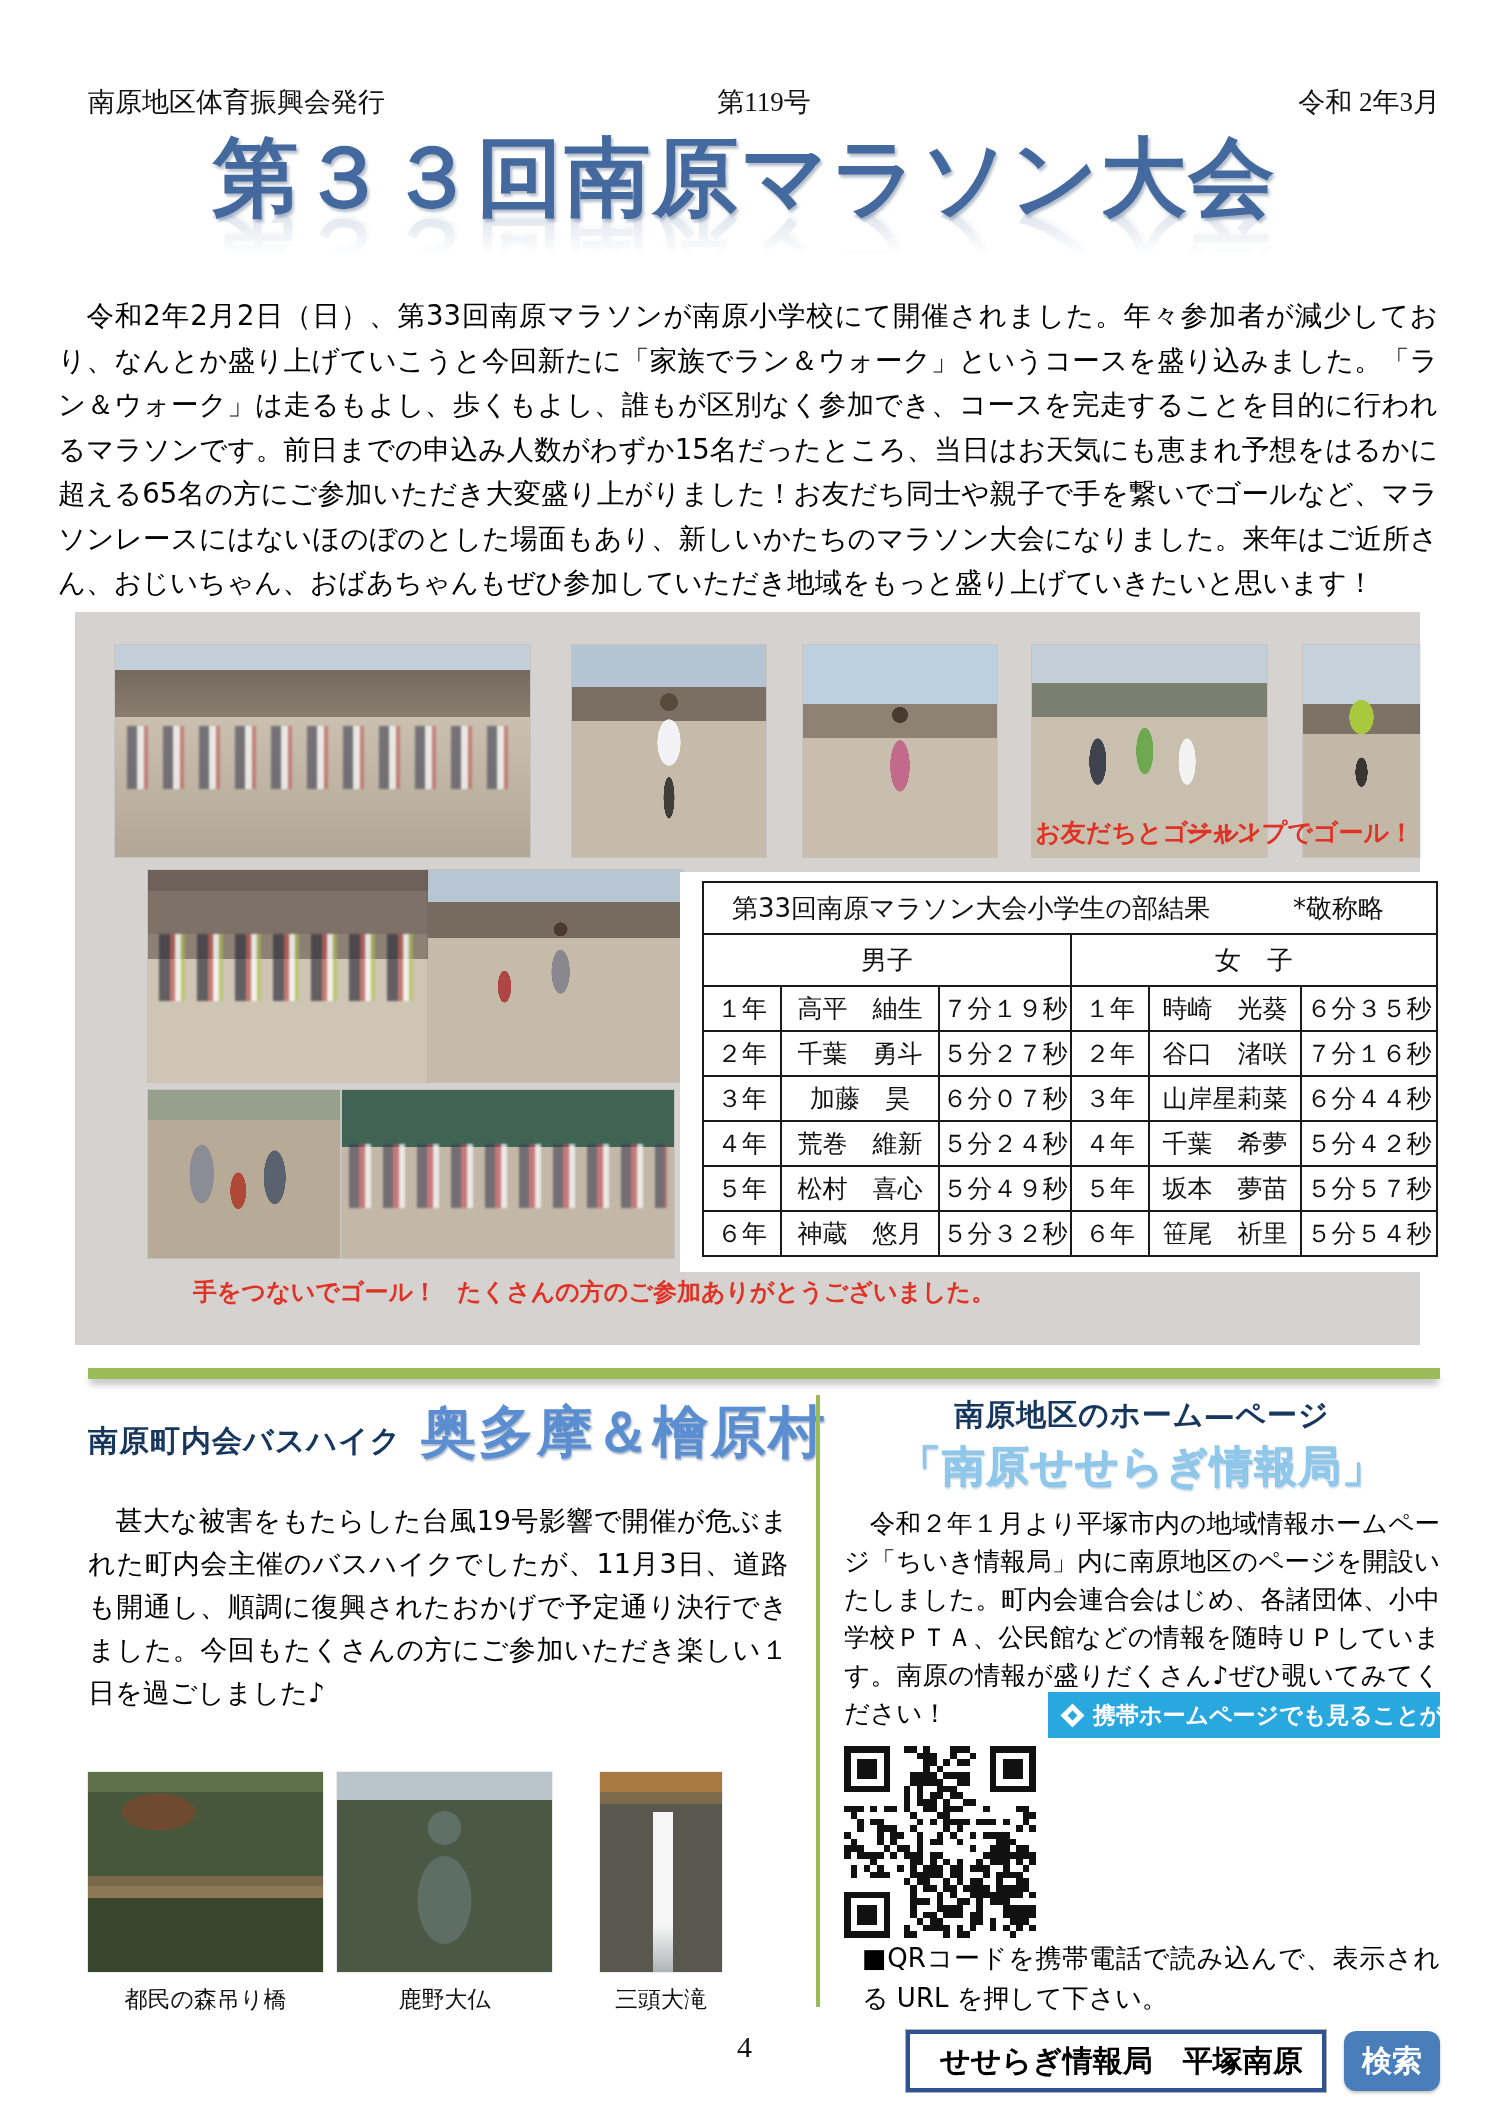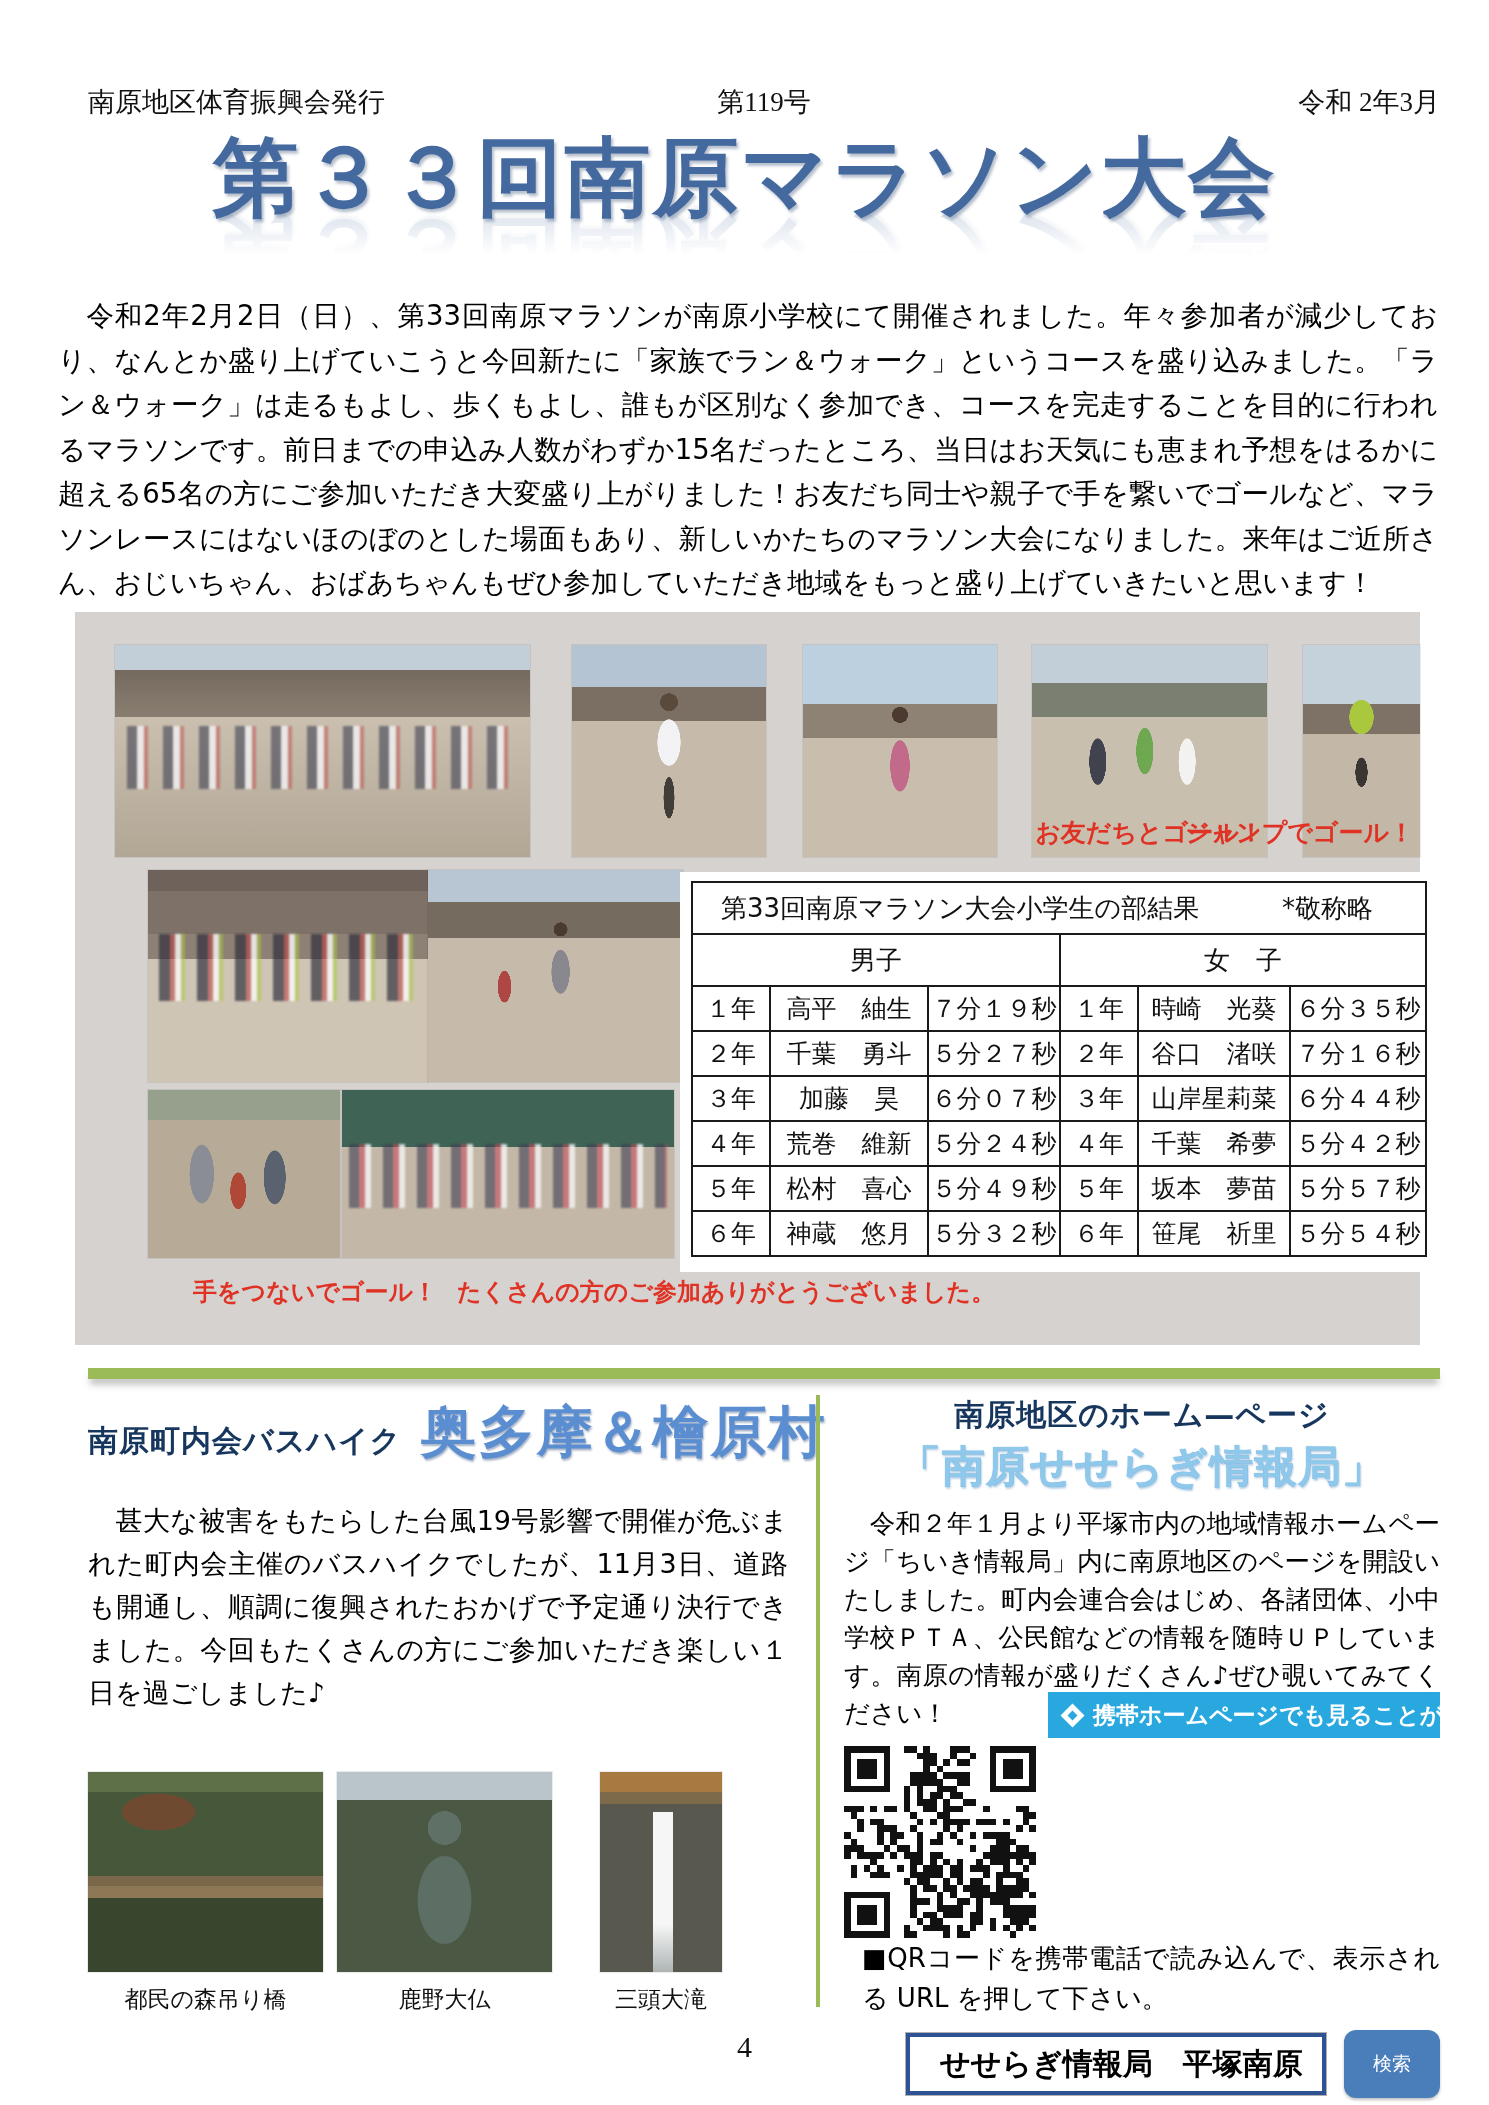--- a/index.html
+++ b/index.html
@@ -109,21 +109,21 @@
       radial-gradient(ellipse 18px 44px at 66% 52%, #5a6270 0 60%, transparent 62%),
       linear-gradient(180deg,#97a08d 0 18%,#b7aa97 18% 100%);}
   .ph-kids { left:267px; top:478px; width:332px; height:168px;
     background:linear-gradient(180deg,#3f6456 0 34%,#c3b8a7 34% 100%);}
   .ph-kids::before { content:""; position:absolute; left:2%; right:2%; top:32%; height:38%;
     background:repeating-linear-gradient(90deg, rgba(60,60,80,.6) 0 10px, rgba(200,70,90,.55) 10px 16px, rgba(245,245,245,.8) 16px 22px, transparent 22px 34px);
     filter:blur(1px);}
 
   .results-panel {
     position:absolute; left:605px; top:260px; right:-2px; height:400px;
-    background:#ffffff; padding:9px 11px;
+    background:#ffffff; padding:9px 22px;
   }
   table.results { border-collapse:collapse; width:100%; table-layout:fixed; }
   table.results td {
     border:2px solid #1a1a1a; text-align:center;
     font-size:25px; color:#111; padding:0;
   }
   table.results .t-title td { height:52px; font-size:26px; }
   .t-title-flex { display:flex; justify-content:space-between; padding:0 52px 0 28px; align-items:center; }
   table.results .t-gender td { height:52px; font-size:26px; }
   table.results .t-row td { height:45px; }
@@ -194,22 +194,22 @@
   .qr-box { width:192px; height:192px; flex:none; background:#fff; }
   .qr-box svg { width:100%; height:100%; display:block; }
   .qr-notes { margin-left:18px; font-size:26px; line-height:40px; text-align:justify; }
   .search-row { display:flex; margin-top:12px; margin-left:62px; align-items:center; }
   .search-box {
     width:420px; height:62px; border:4px solid #2e5395; outline:1px solid #b0b0b0; background:#fff;
     display:flex; align-items:center; padding-left:30px;
     font-size:30px; font-weight:bold; color:#000; white-space:nowrap;
   }
   .search-button {
-    width:96px; height:68px; margin-left:18px; background:#4a7ebb; border-radius:12px;
-    color:#fff; font-size:19px; font-weight:normal;
+    width:96px; height:60px; margin-left:18px; background:#4a7ebb; border-radius:12px;
+    color:#fff; font-size:30px; font-weight:bold;
     display:flex; align-items:center; justify-content:center;
     box-shadow:0 2px 3px rgba(0,0,0,.25); cursor:pointer;
   }
   .click-note { width:420px; margin-left:92px; margin-top:10px; text-align:center;
     font-size:25px; color:#222; letter-spacing:2px; }
 
   .page-number {
     position:absolute; top:2030px; left:0; width:100%; text-align:center;
     font-family:"Liberation Serif","DejaVu Serif",serif; font-size:30px; color:#111;
   }

